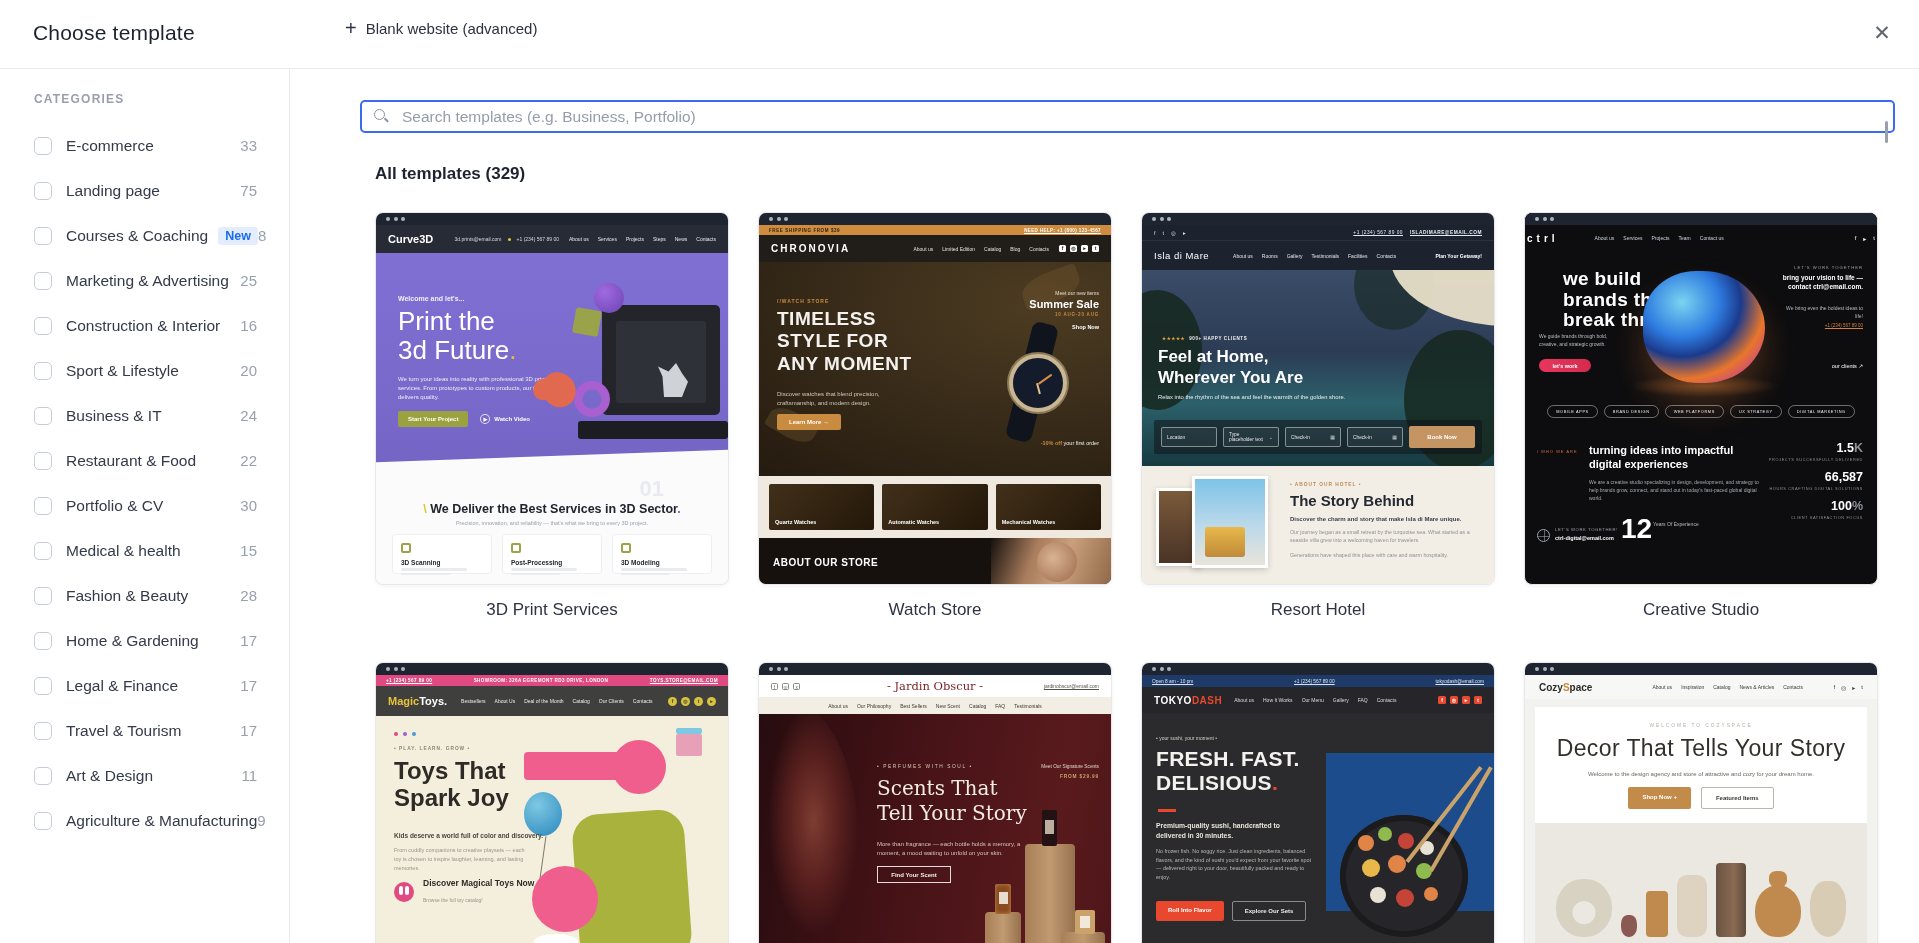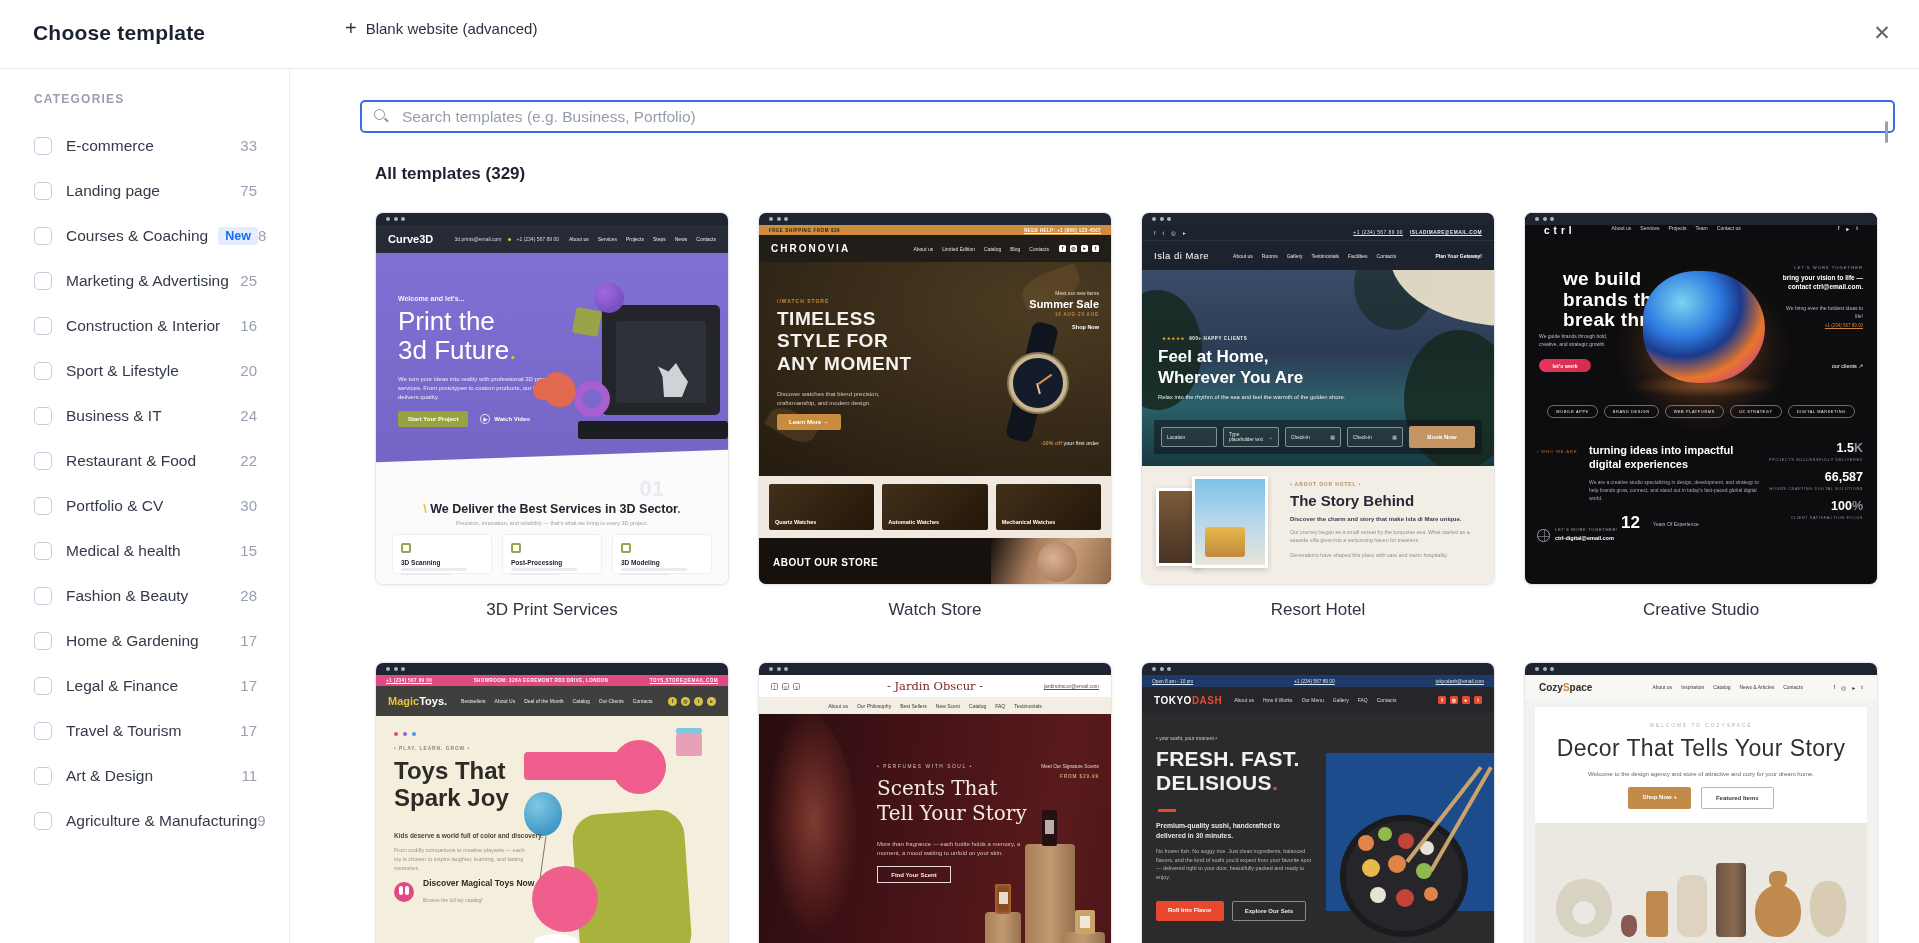--- a/index.html
+++ b/index.html
@@ -3,21 +3,21 @@
 <meta charset="utf-8">
 <style>
   * { margin:0; padding:0; box-sizing:border-box; }
   html,body { width:1919px; height:943px; overflow:hidden; background:#fff;
     font-family:"Liberation Sans", sans-serif; }
   .app { position:fixed; left:0; top:0; width:1919px; height:943px; background:#fff; }
 
   
   .hdr { position:absolute; left:0; top:0; right:0; height:69px; background:#fff;
     border-bottom:1px solid #e9ebee; z-index:5; }
-  .hdr-title { position:absolute; left:33px; top:21px; font-size:21px; font-weight:700; color:#1b2230; letter-spacing:.2px; }
+  .hdr-title { position:absolute; left:33px; top:21px; font-size:21px; font-weight:400; color:#1b2230; letter-spacing:.2px; }
   .blank-btn { position:absolute; left:345px; top:18px; display:flex; align-items:center; gap:9px;
     background:none; border:none; cursor:pointer; font-family:inherit; }
   .blank-plus { font-size:20px; color:#2b3242; font-weight:400; line-height:1; }
   .blank-label { font-size:15px; color:#2b3242; }
   .close-x { position:absolute; right:20px; top:16px; width:34px; height:34px; border:none; background:none;
     cursor:pointer; color:#5f6672; font-size:21px; line-height:34px; text-align:center; }
 
   
   .sidebar { position:absolute; left:0; top:69px; bottom:0; width:290px; border-right:1px solid #e9ebee; background:#fff; overflow:hidden; }
   .cats-hd { margin:23px 0 0 34px; font-size:12px; font-weight:700; color:#98a0af; letter-spacing:1.2px; }
@@ -164,21 +164,21 @@
   .t2-img2::after { content:""; position:absolute; left:10px; bottom:8px; width:40px; height:30px;
     background:linear-gradient(180deg,#e8b84a,#c08a3a); border-radius:3px; }
   .t2-ak { position:absolute; left:148px; top:16px; font-size:4.8px; font-weight:700; color:#b98a56; letter-spacing:1px; }
   .t2-ah { position:absolute; left:148px; top:26px; font-size:15px; font-weight:700; color:#242933; }
   .t2-as { position:absolute; left:148px; top:50px; font-size:6px; font-weight:700; color:#3a4050; }
   .t2-p1 { position:absolute; left:148px; top:62px; width:186px; font-size:5.3px; color:#8b9099; line-height:1.6; }
   .t2-p2 { position:absolute; left:148px; top:86px; width:186px; font-size:5.3px; color:#8b9099; }
 
   
   .t3 { background:#0d0d0f; }
-  .t3-nav { height:26px; display:flex; align-items:flex-start; padding:0 19px; background:#0d0d0f; }
+  .t3-nav { height:26px; display:flex; align-items:center; padding:0 2px; background:#0d0d0f; }
   .t3-logo { color:#fff; font-size:10px; font-weight:700; letter-spacing:4px; }
   .t3-menu { margin-left:36px; font-size:5px; color:#cfd2d8; }
   .t3-soc { margin-left:auto; display:flex; gap:7px; color:#fff; font-size:6px; }
   .t3-h { position:absolute; left:14px; top:56px; font-size:19px; font-weight:800; color:#fff; line-height:1.08; letter-spacing:.3px;margin-left:24px; }
   .t3-blob { position:absolute; left:118px; top:58px; width:122px; height:112px; border-radius:46% 54% 52% 48%;
     background:radial-gradient(110% 110% at 32% 28%, #7ad4f0 0%, #2e7ce0 28%, #1b3a8c 44%, #e8762b 62%, #c23a9a 80%, #140b20 96%);
     box-shadow:0 22px 34px rgba(220,120,50,.28); }
   .t3-glow { position:absolute; left:104px; top:162px; width:150px; height:22px; border-radius:50%;
     background:radial-gradient(closest-side, rgba(220,130,60,.4), rgba(0,0,0,0)); }
   .t3-ak { position:absolute; right:14px; top:52px; font-size:4.2px; color:#9aa0a8; letter-spacing:1px; }
@@ -197,21 +197,21 @@
   .t3-sb { position:absolute; left:64px; top:266px; width:172px; font-size:5px; color:#a6abb3; line-height:1.55; }
   .t3-stats { position:absolute; right:14px; top:228px; text-align:right; }
   .t3-sv { font-size:12.5px; font-weight:800; color:#fff; }
   .t3-sv .sfx { color:#8a8f98; font-weight:700; }
   .t3-sl { font-size:3.9px; color:#8a8f98; letter-spacing:.6px; margin:2px 0 8px; }
   .t3-globe { position:absolute; left:12px; top:316px; width:13px; height:13px; border:1px solid #9aa0a8; border-radius:50%; color:#9aa0a8; }
   .t3-globe::before { content:""; position:absolute; left:50%; top:0; bottom:0; width:1px; background:#9aa0a8; opacity:.6; }
   .t3-globe::after { content:""; position:absolute; top:50%; left:0; right:0; height:1px; background:#9aa0a8; opacity:.6; }
   .t3-wk { position:absolute; left:30px; top:314px; font-size:4.2px; color:#9aa0a8; letter-spacing:.6px; }
   .t3-em { position:absolute; left:30px; top:322px; font-size:5.5px; font-weight:700; color:#fff; }
-  .t3-yrs { position:absolute; left:96px; top:300px; font-size:17px; font-weight:800; color:#fff; }
+  .t3-yrs { position:absolute; left:96px; top:300px; font-size:28px; font-weight:800; color:#fff; }
   .t3-yl { position:absolute; left:128px; top:308px; font-size:5px; color:#b7bcc4; line-height:1.5; }
 
   
   .row2 .shot { height:373px; }
 
   
   .t4-pink { height:11px; background:#e04a80; display:flex; align-items:center; justify-content:space-between; padding:0 10px; }
   .t4-pink span { font-size:4.6px; color:#fff; font-weight:700; letter-spacing:.4px; text-decoration:underline; }
   .t4-pink .c { text-decoration:none; }
   .t4-nav { height:30px; background:#3f3f3d; display:flex; align-items:center; padding:0 12px; }

